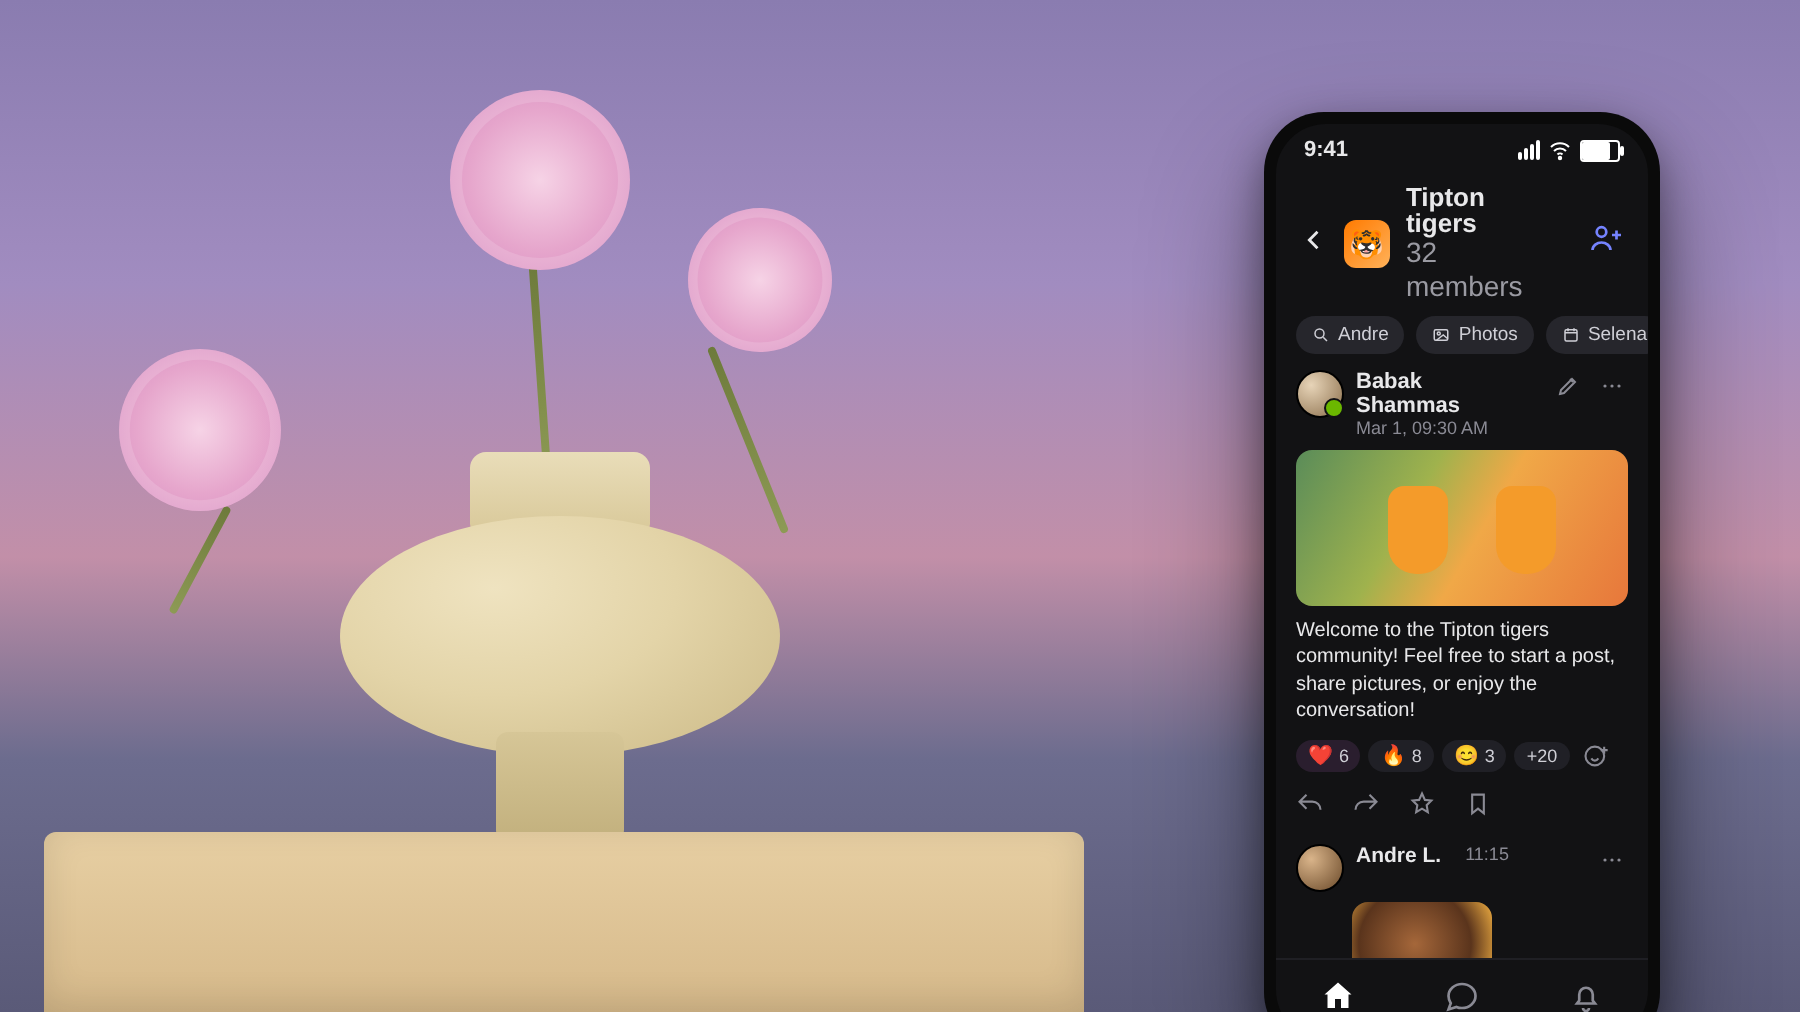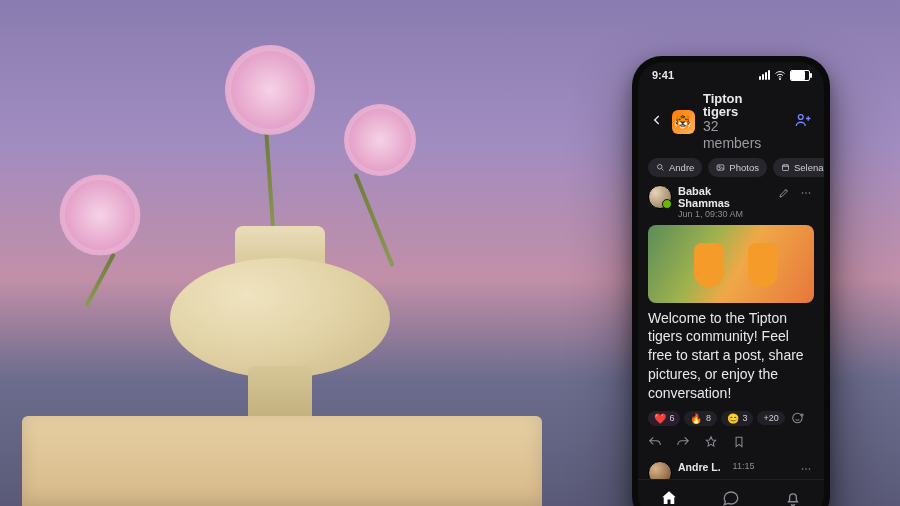--- a/index.html
+++ b/index.html
@@ -53,21 +53,21 @@
   .avatar .presence{position:absolute;right:-1px;bottom:-1px;width:8px;height:8px;border-radius:50%;background:#6bb700;border:1.5px solid #121214}
   .author{font-size:11px;font-weight:600}
   .ts{font-size:9px;color:#8a8a94}
   .post-head .grow{flex:1}
   .icon-btn{color:#8a8a94;font-size:12px;padding:2px}
 
   .post-img{margin:6px 0 6px 0;height:78px;border-radius:8px;background:linear-gradient(120deg,#5a8c59 0%,#9fb24d 35%,#f0a847 55%,#e7773b 100%);position:relative;overflow:hidden}
   .post-img:before,.post-img:after{content:"";position:absolute;top:18px;width:30px;height:44px;border-radius:8px 8px 14px 14px;background:#f49b2a}
   .post-img:before{left:46px}
   .post-img:after{left:100px}
-  .post-text{font-size:14px;line-height:1.35;color:#e8e8ea}
+  .post-text{font-size:10px;line-height:1.35;color:#e8e8ea}
 
   .reactions{display:flex;align-items:center;gap:4px;margin-top:6px}
   .rx{background:#202026;border-radius:10px;padding:2px 6px;font-size:9px;display:flex;align-items:center;gap:3px;color:#cfcfd6}
   .rx.primary{background:#2a1e2e}
   .rx .em{font-size:10px}
   .rx-add{width:18px;height:18px;border-radius:50%;display:flex;align-items:center;justify-content:center;color:#8a8a94}
 
   .actions{display:flex;gap:14px;margin-top:8px;color:#8a8a94}
   .actions svg{width:14px;height:14px}
 
@@ -177,21 +177,21 @@
 
       <div class="feed">
 
         <div class="post">
           <div class="post-head">
             <span class="avatar">
                 <span class="presence"></span>
               </span>
             <span>
               <div class="author">Babak Shammas</div>
-              <div class="ts">Jun 1, 09:30 AM</div>
+              <div class="ts">Mar 1, 09:30 AM</div>
             </span>
             <span class="grow"></span>
             <span class="icon-btn">
               <svg width="12" height="12" viewBox="0 0 24 24" fill="none" stroke="currentColor" stroke-width="2">
                   <path d="M4 20l4-1 11-11-3-3L5 16l-1 4zM14 5l3 3"></path>
                 </svg>
             </span>
             <span class="icon-btn">
               <svg width="12" height="12" viewBox="0 0 24 24" fill="currentColor">
                   <circle cx="5" cy="12" r="1.6"></circle>

